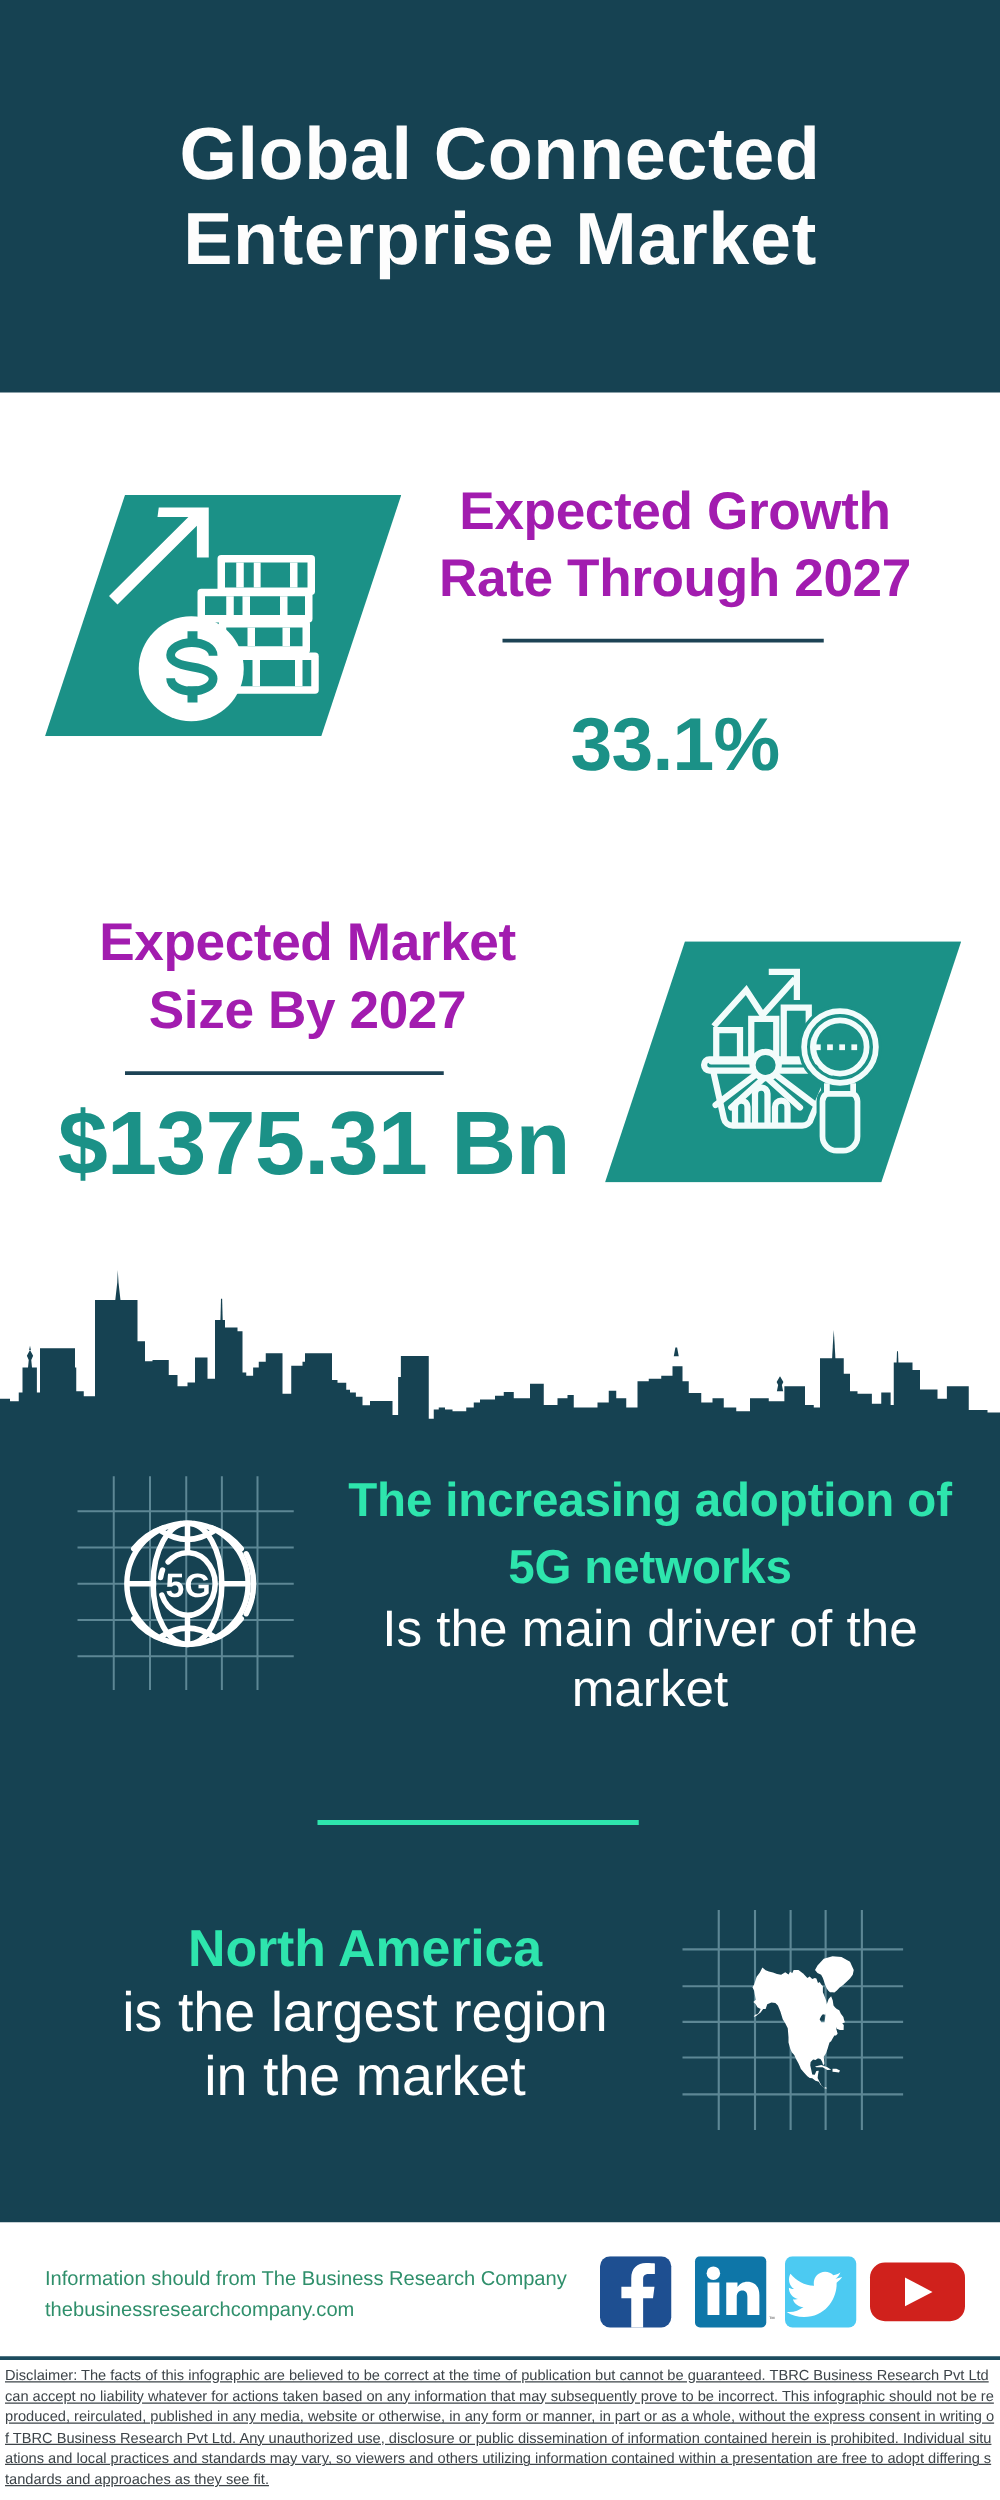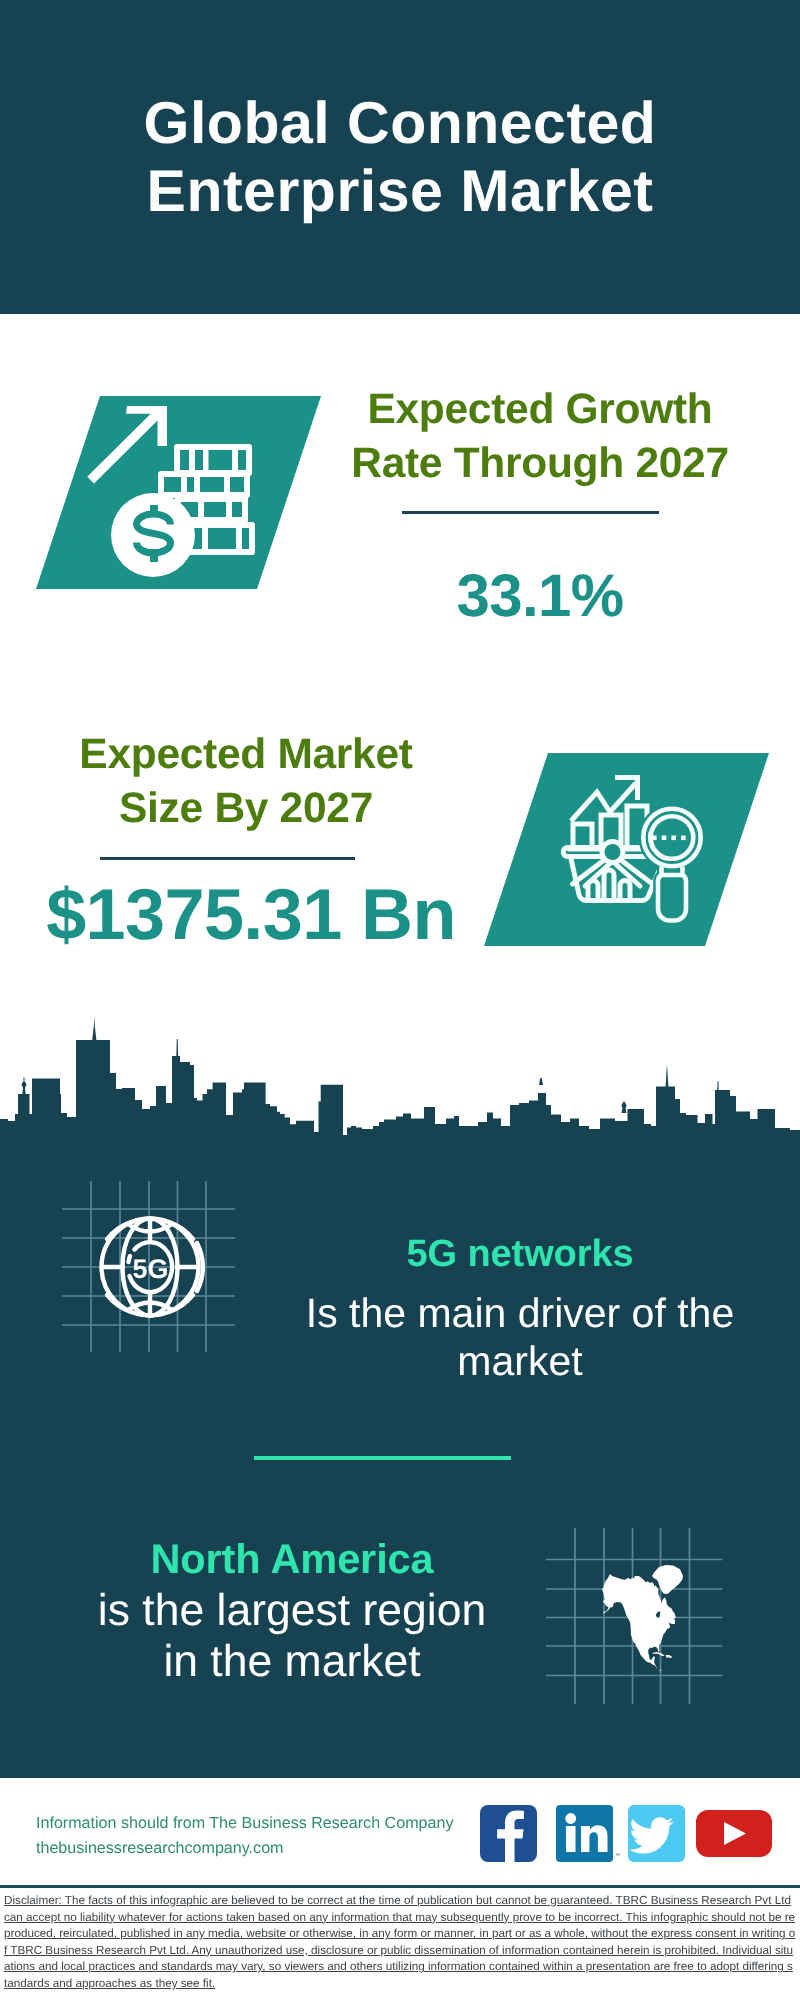--- a/index.html
+++ b/index.html
@@ -8,21 +8,21 @@
        -webkit-font-smoothing:antialiased;text-rendering:geometricPrecision;}
   .page{position:relative;width:656px;height:2000px;background:#fff;}
 
   
   .header{position:absolute;left:0;top:0;width:800px;height:314px;background:#164252;}
   .header-title{position:absolute;left:0;top:89px;width:800px;text-align:center;
      color:#fdfdfd;font-size:59px;font-weight:bold;line-height:68px;letter-spacing:0.5px;}
 
   
   .para-tile{position:absolute;background:#1b9187;}
-  .stat-label{position:absolute;color:#4d7c0f;font-size:42.5px;font-weight:bold;
+  .stat-label{position:absolute;color:#a21caf;font-size:42.5px;font-weight:bold;
       line-height:54px;text-align:center;letter-spacing:-0.3px;}
   .stat-rule{position:absolute;height:3px;background:#1d4355;}
   .stat-value{position:absolute;color:#1b9187;font-weight:bold;text-align:center;
       font-size:60px;line-height:92px;letter-spacing:-0.6px;}
 
   
   .darkbody{position:absolute;left:0;top:1142px;width:800px;height:636px;background:#164252;}
   .skyline{position:absolute;left:0;top:1014px;width:800px;height:130px;}
 
   .grid-icon{position:absolute;}
@@ -199,23 +199,23 @@
     </g>
     <g stroke="#ffffff" stroke-width="4.4" fill="none" stroke-linecap="round">
       <path d="M79.5 73.5 A22 25 0 1 1 74.5 100"></path>
       <path d="M73.5 86 A22 25 0 0 1 75 80"></path>
     </g>
     <text x="95.5" y="101.5" text-anchor="middle" font-family="Liberation Sans, sans-serif" font-size="27" font-weight="bold" fill="#ffffff">5G</text>
   </svg>
 
   <div class="driver" style="left:265px;top:1175px;width:510px;text-align:center;">
     <div class="driver-hl" style="font-size:38px;line-height:52.5px;letter-spacing:-0.1px;">
-      <br><span>5G networks</span>
-    </div>
-    <div class="driver-body" style="font-size:41px;line-height:47.5px;margin-top:10px;">
+      <span>The increasing adoption of</span><br><span>5G networks</span>
+    </div>
+    <div class="driver-body" style="font-size:41px;line-height:47.5px;">
       <span>Is the main driver of the</span><br><span>market</span>
     </div>
   </div>
 
   <div class="divider" style="left:254px;top:1456px;width:257px;"></div>
 
   <div class="driver" style="left:42px;top:1532px;width:500px;text-align:center;">
     <div class="driver-hl" style="font-size:41.5px;line-height:53px;letter-spacing:-0.1px;">
       <span>North America</span>
     </div>

